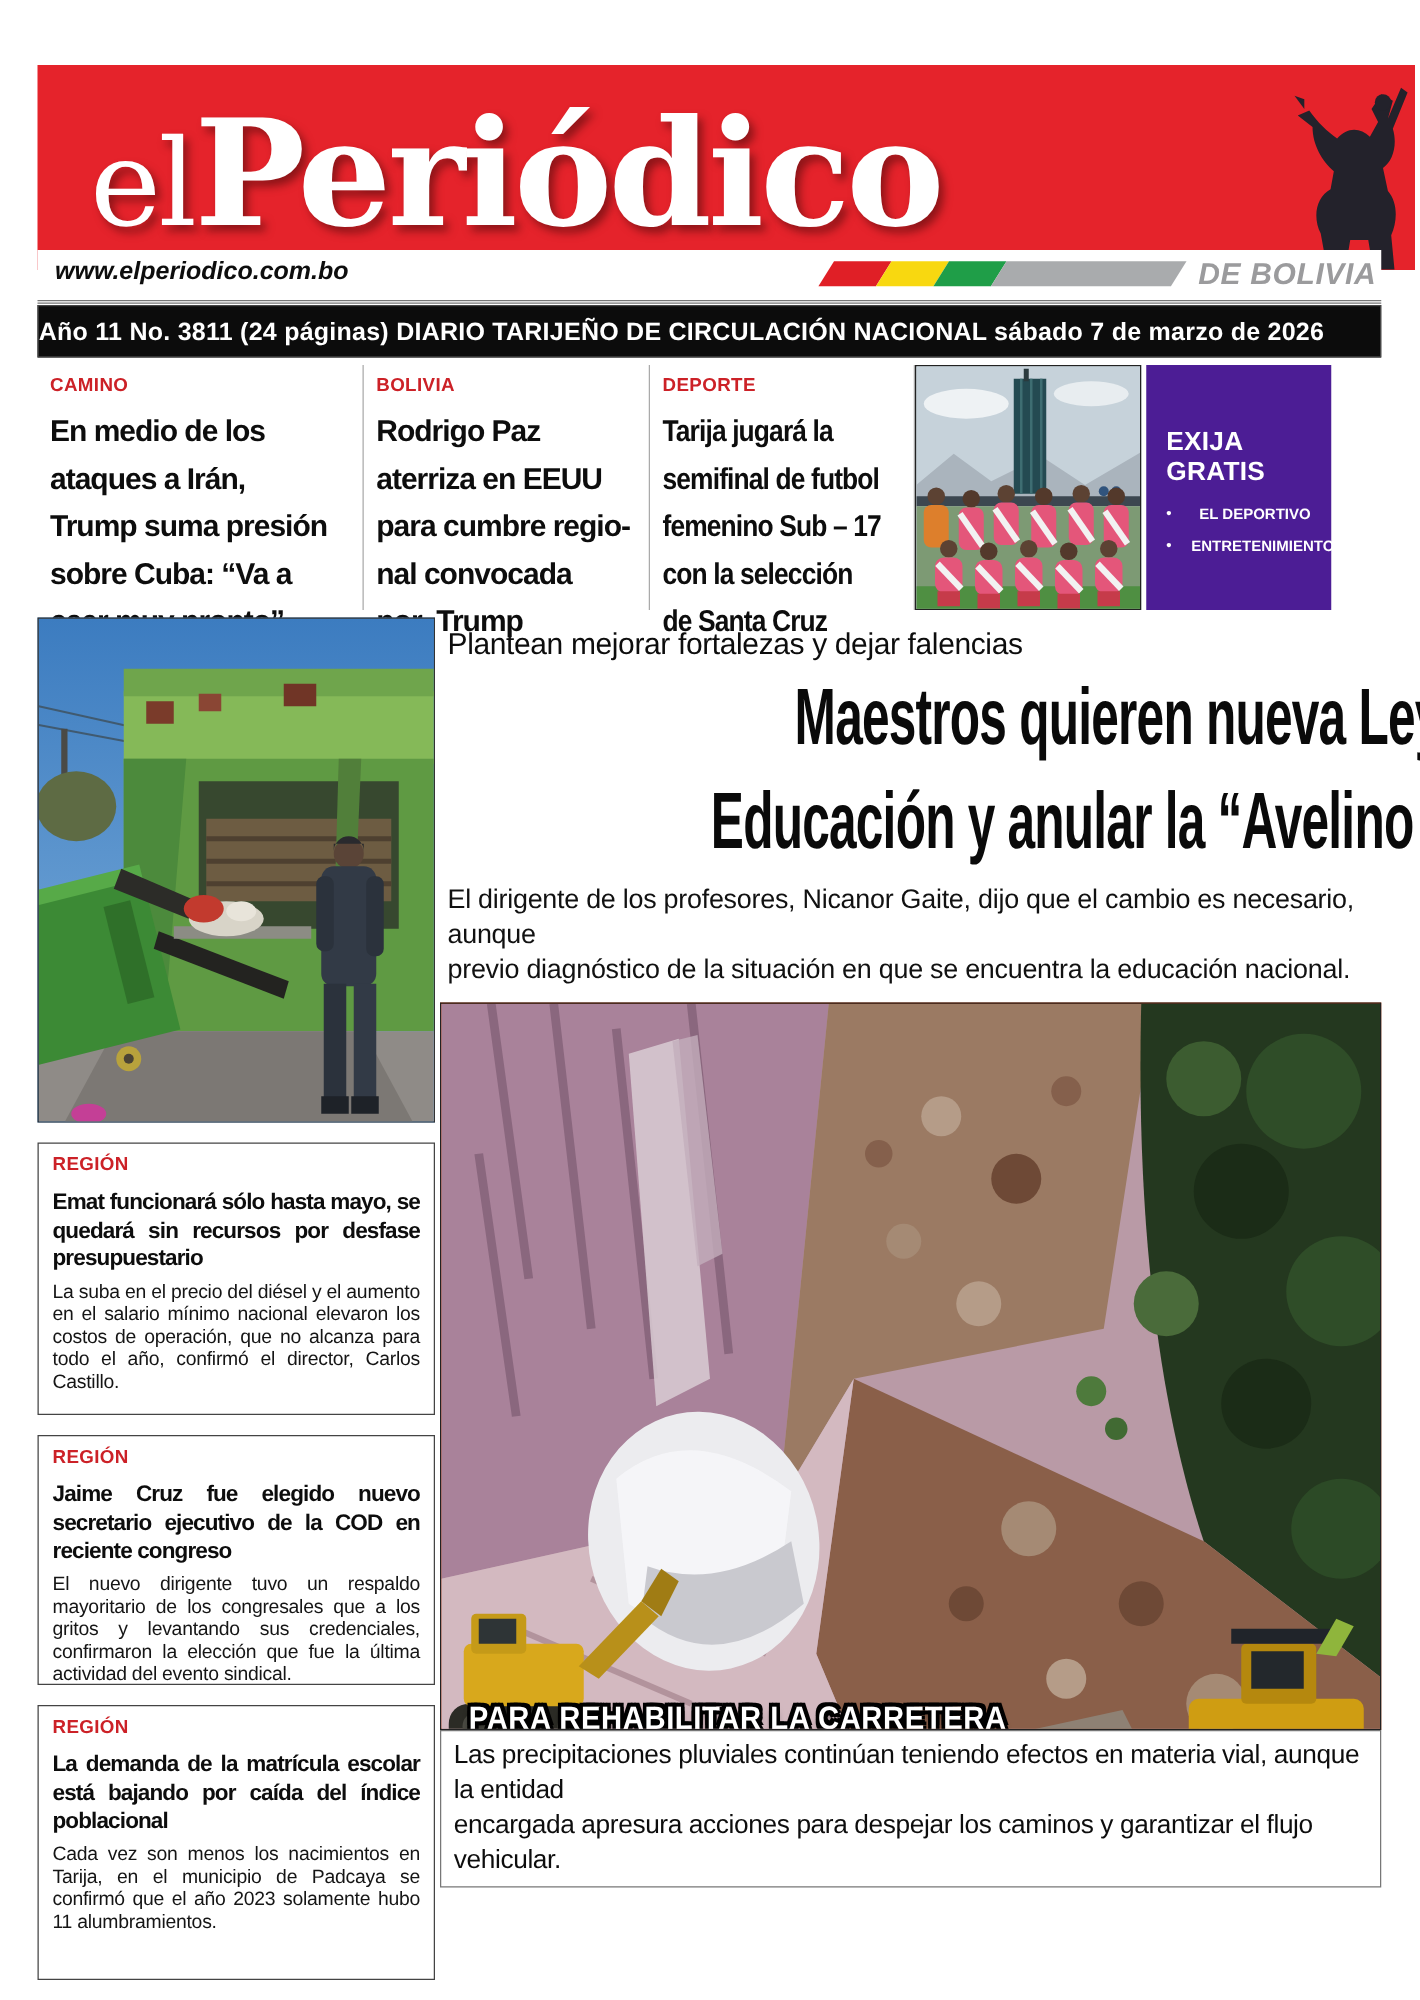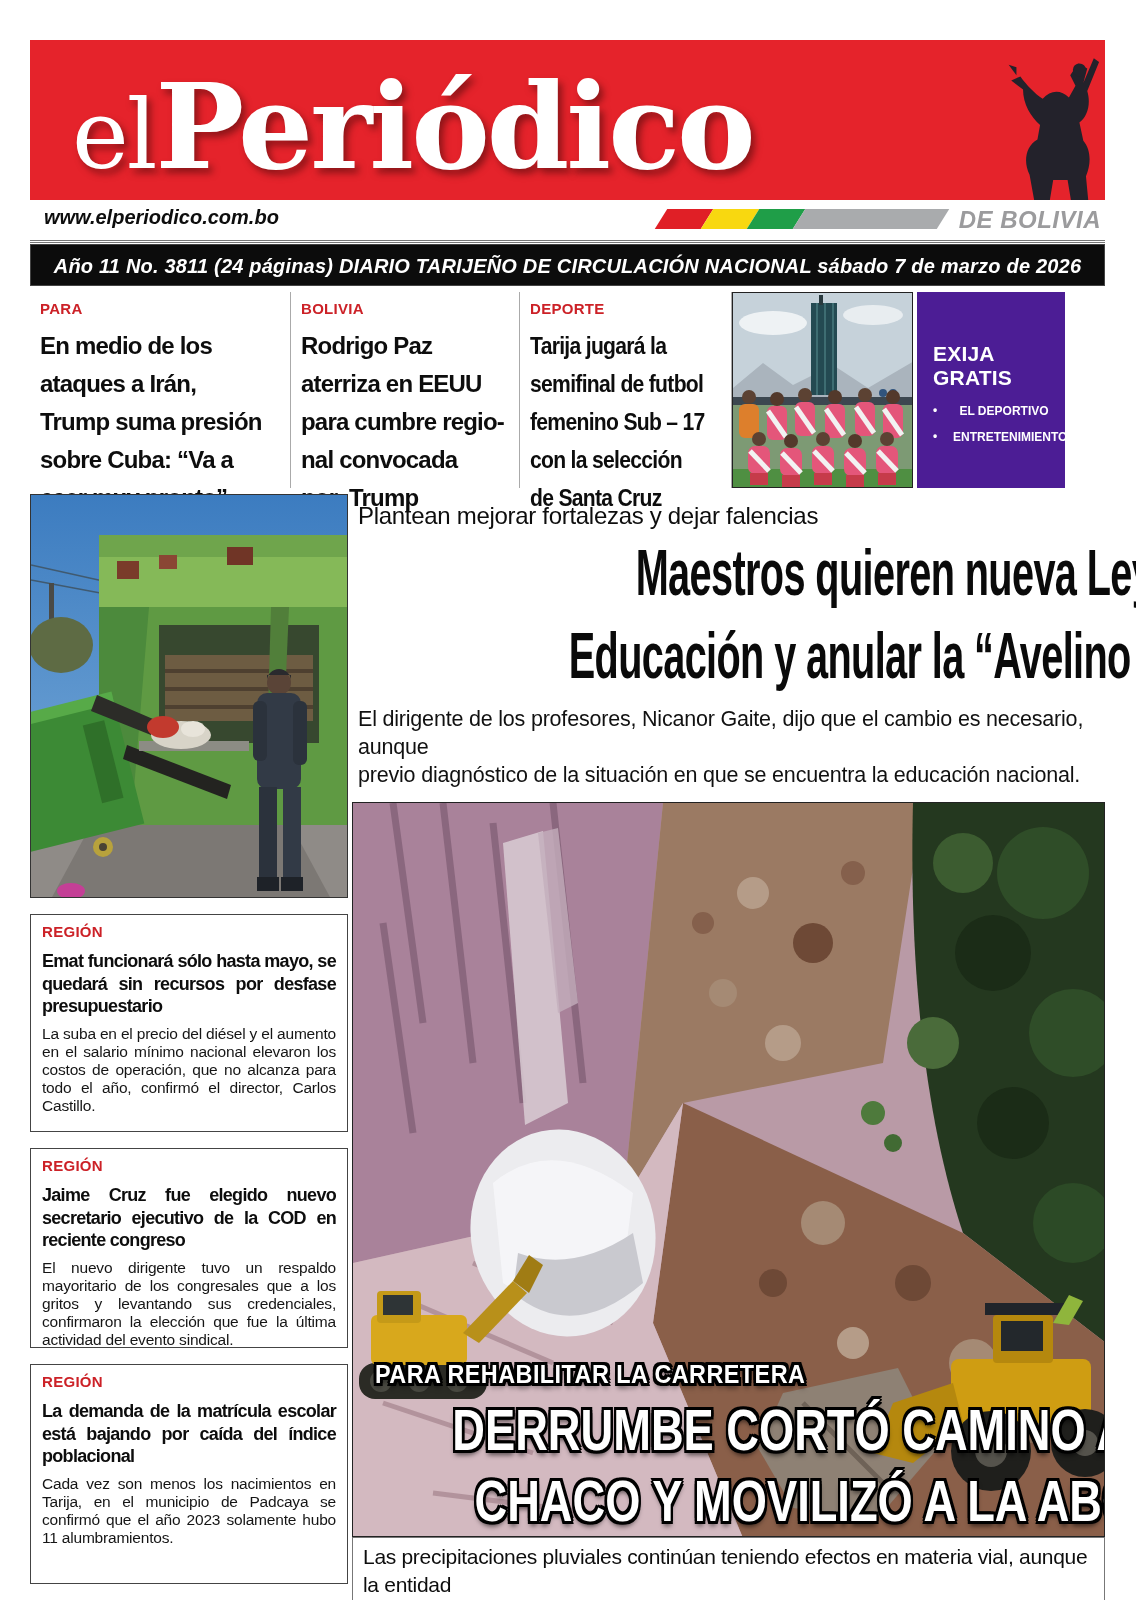--- a/index.html
+++ b/index.html
@@ -1,39 +1,39 @@
 <!DOCTYPE html>
 <html><head>
 <meta charset="utf-8">
 <style>
   html,body{margin:0;padding:0;background:#e9e9e9;}
   .page{position:relative;width:1136px;height:1600px;background:#ffffff;overflow:hidden;
         font-family:"Liberation Sans",sans-serif;color:#111;margin:0 auto;}
   .abs{position:absolute;}
 
   
-  .masthead{left:30px;top:40px;width:1075px;height:164px;background:#e5232b;overflow:hidden;}
+  .masthead{left:30px;top:52px;width:1075px;height:164px;background:#e5232b;overflow:hidden;padding-left:27px;}
   .logo-line{position:absolute;left:42px;bottom:8px;white-space:nowrap;color:#fff;
              text-shadow:4px 5px 7px rgba(70,10,10,.55);}
   .logo-el{font-family:"DejaVu Serif",serif;font-weight:400;font-size:96px;letter-spacing:-2px;}
   .logo-main{font-family:"DejaVu Serif",serif;font-weight:bold;font-size:118px;letter-spacing:-3px;}
   .statue{right:2px;bottom:0;width:118px;height:158px;}
 
   
   .urlband{left:30px;top:200px;width:1075px;height:40px;background:#fff;
            border-bottom:3px double #777;}
   .url{position:absolute;left:14px;top:6px;font-size:20px;font-weight:bold;font-style:italic;color:#0d0d0d;}
   .flagwrap{position:absolute;right:162px;top:9px;height:20px;width:282px;}
   .flagseg{position:absolute;top:0;height:20px;transform:skewX(-32deg);}
   .debolivia{position:absolute;right:4px;top:6px;font-size:24px;font-weight:bold;font-style:italic;color:#9b9b9d;letter-spacing:.5px;}
 
   
   .datebar{left:30px;top:244px;width:1075px;height:42px;background:#0c0c0c;color:#fff;
-           text-align:center;font-weight:bold;font-size:20px;line-height:42px;letter-spacing:.2px;
-           border:1px solid #444;box-sizing:border-box;font-style:italic;}
+           font-weight:bold;font-size:20px;line-height:42px;letter-spacing:.2px;
+           border:1px solid #444;box-sizing:border-box;}
 
   
   .teasers{left:30px;top:292px;width:1075px;height:196px;display:flex;}
   .tcell{box-sizing:border-box;padding:8px 10px 0 10px;border-right:1px solid #aaa;}
   .tc1{width:261px;} .tc2{width:229px;} .tc3{width:212px;}
   .tphoto{width:181px;border:1px solid #222;box-sizing:border-box;position:relative;overflow:hidden;background:#c6d2da;}
   .tpromo{width:148px;margin-left:4px;background:#4c1d95;color:#fff;box-sizing:border-box;padding:50px 10px 0 16px;}
   .seclabel{color:#cc2127;font-weight:bold;font-size:15px;letter-spacing:.3px;margin-bottom:10px;}
   .thead{font-weight:bold;font-size:24px;letter-spacing:-0.8px;line-height:38px;white-space:pre;color:#0d0d0d;}
   .squeeze{display:inline-block;transform:scaleX(.88);transform-origin:left top;}
@@ -50,21 +50,21 @@
   .rbody{font-size:15.5px;line-height:1.17;text-align:justify;margin-top:7px;color:#151515;letter-spacing:-0.2px;}
 
   
   .maincol{left:352px;top:494px;width:753px;}
   .kicker{font-size:24px;color:#0d0d0d;margin:8px 0 0 6px;letter-spacing:-0.3px;}
   .mhead-wrap{text-align:center;margin-top:2px;height:172px;overflow:visible;}
   .mhead{display:inline-block;white-space:pre;font-weight:bold;font-size:64px;letter-spacing:-1px;
          line-height:1.3;transform:scaleX(.62);transform-origin:50% 0;color:#0a0a0a;}
   .mdeck{white-space:pre-line;font-size:21.5px;line-height:1.3;margin:2px 0 0 6px;color:#111;letter-spacing:-0.2px;}
 
-  .bigphoto{position:relative;width:753px;height:735px;border:1px solid #222;box-sizing:border-box;
+  .bigphoto{position:relative;width:753px;height:582px;border:1px solid #222;box-sizing:border-box;
             margin-top:12px;overflow:hidden;background:#c2410c;}
   .outline-txt{color:#fff;font-weight:bold;
     text-shadow:-3px -3px 0 #000,3px -3px 0 #000,-3px 3px 0 #000,3px 3px 0 #000,
                 -3px 0 0 #000,3px 0 0 #000,0 -3px 0 #000,0 3px 0 #000,0 5px 6px rgba(0,0,0,.6);}
   .pkicker{position:absolute;left:22px;top:556px;font-size:26px;letter-spacing:.5px;
            transform:scaleX(.9);transform-origin:left top;white-space:pre;}
   .phead-wrap{position:absolute;left:0;top:592px;width:100%;text-align:center;}
   .phead{display:inline-block;white-space:pre;font-size:58px;line-height:1.22;letter-spacing:0;
          transform:scaleX(.78);transform-origin:50% 0;}
   .pdeck{border:1px solid #777;box-sizing:border-box;width:753px;margin-top:0;
@@ -97,21 +97,21 @@
       <div class="flagseg" style="left:92px;width:46px;background:#1f9e48;"></div>
       <div class="flagseg" style="left:138px;width:144px;background:#a9abad;"></div>
     </div>
     <div class="debolivia">DE BOLIVIA</div>
   </div>
 
   <div class="abs datebar">Año 11 No. 3811 (24 páginas) DIARIO TARIJEÑO DE CIRCULACIÓN NACIONAL sábado 7 de marzo de 2026</div>
 
   <div class="abs teasers">
     <div class="tcell tc1">
-      <div class="seclabel">PARA</div>
+      <div class="seclabel">CAMINO</div>
       <div class="thead">En medio de los
 ataques a Irán,
 Trump suma presión
 sobre Cuba: “Va a
 caer muy pronto”</div>
     </div>
     <div class="tcell tc2">
       <div class="seclabel">BOLIVIA</div>
       <div class="thead">Rodrigo Paz
 aterriza en EEUU

